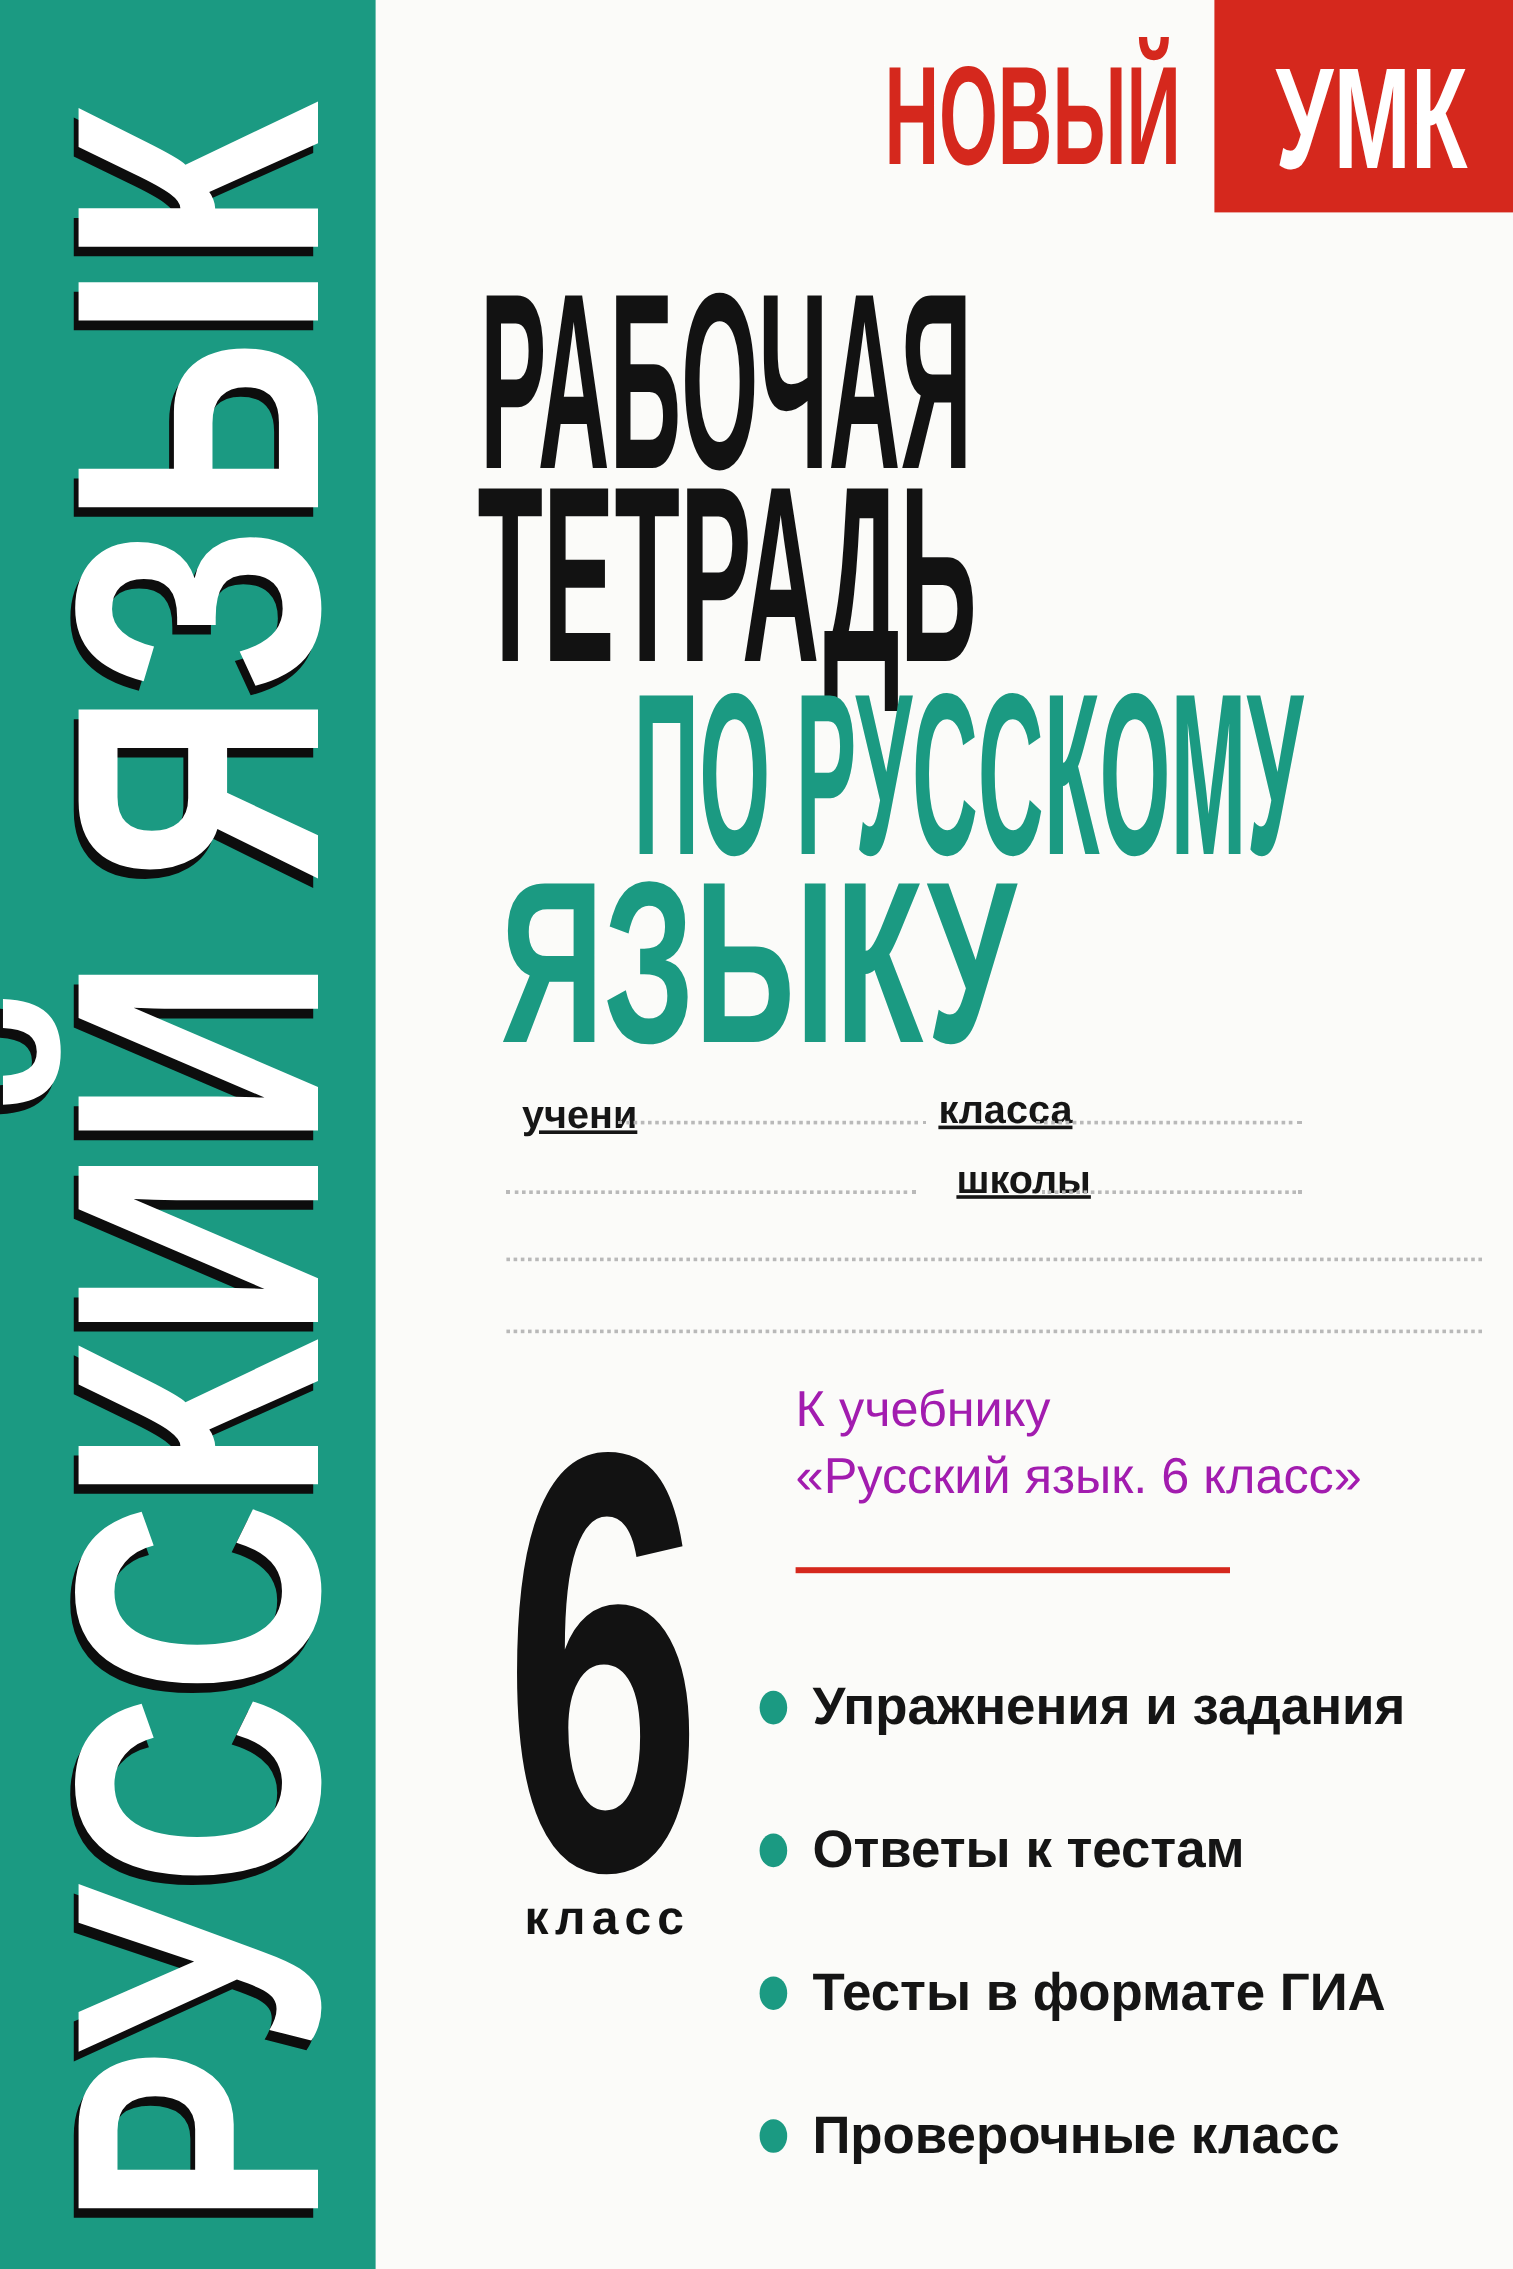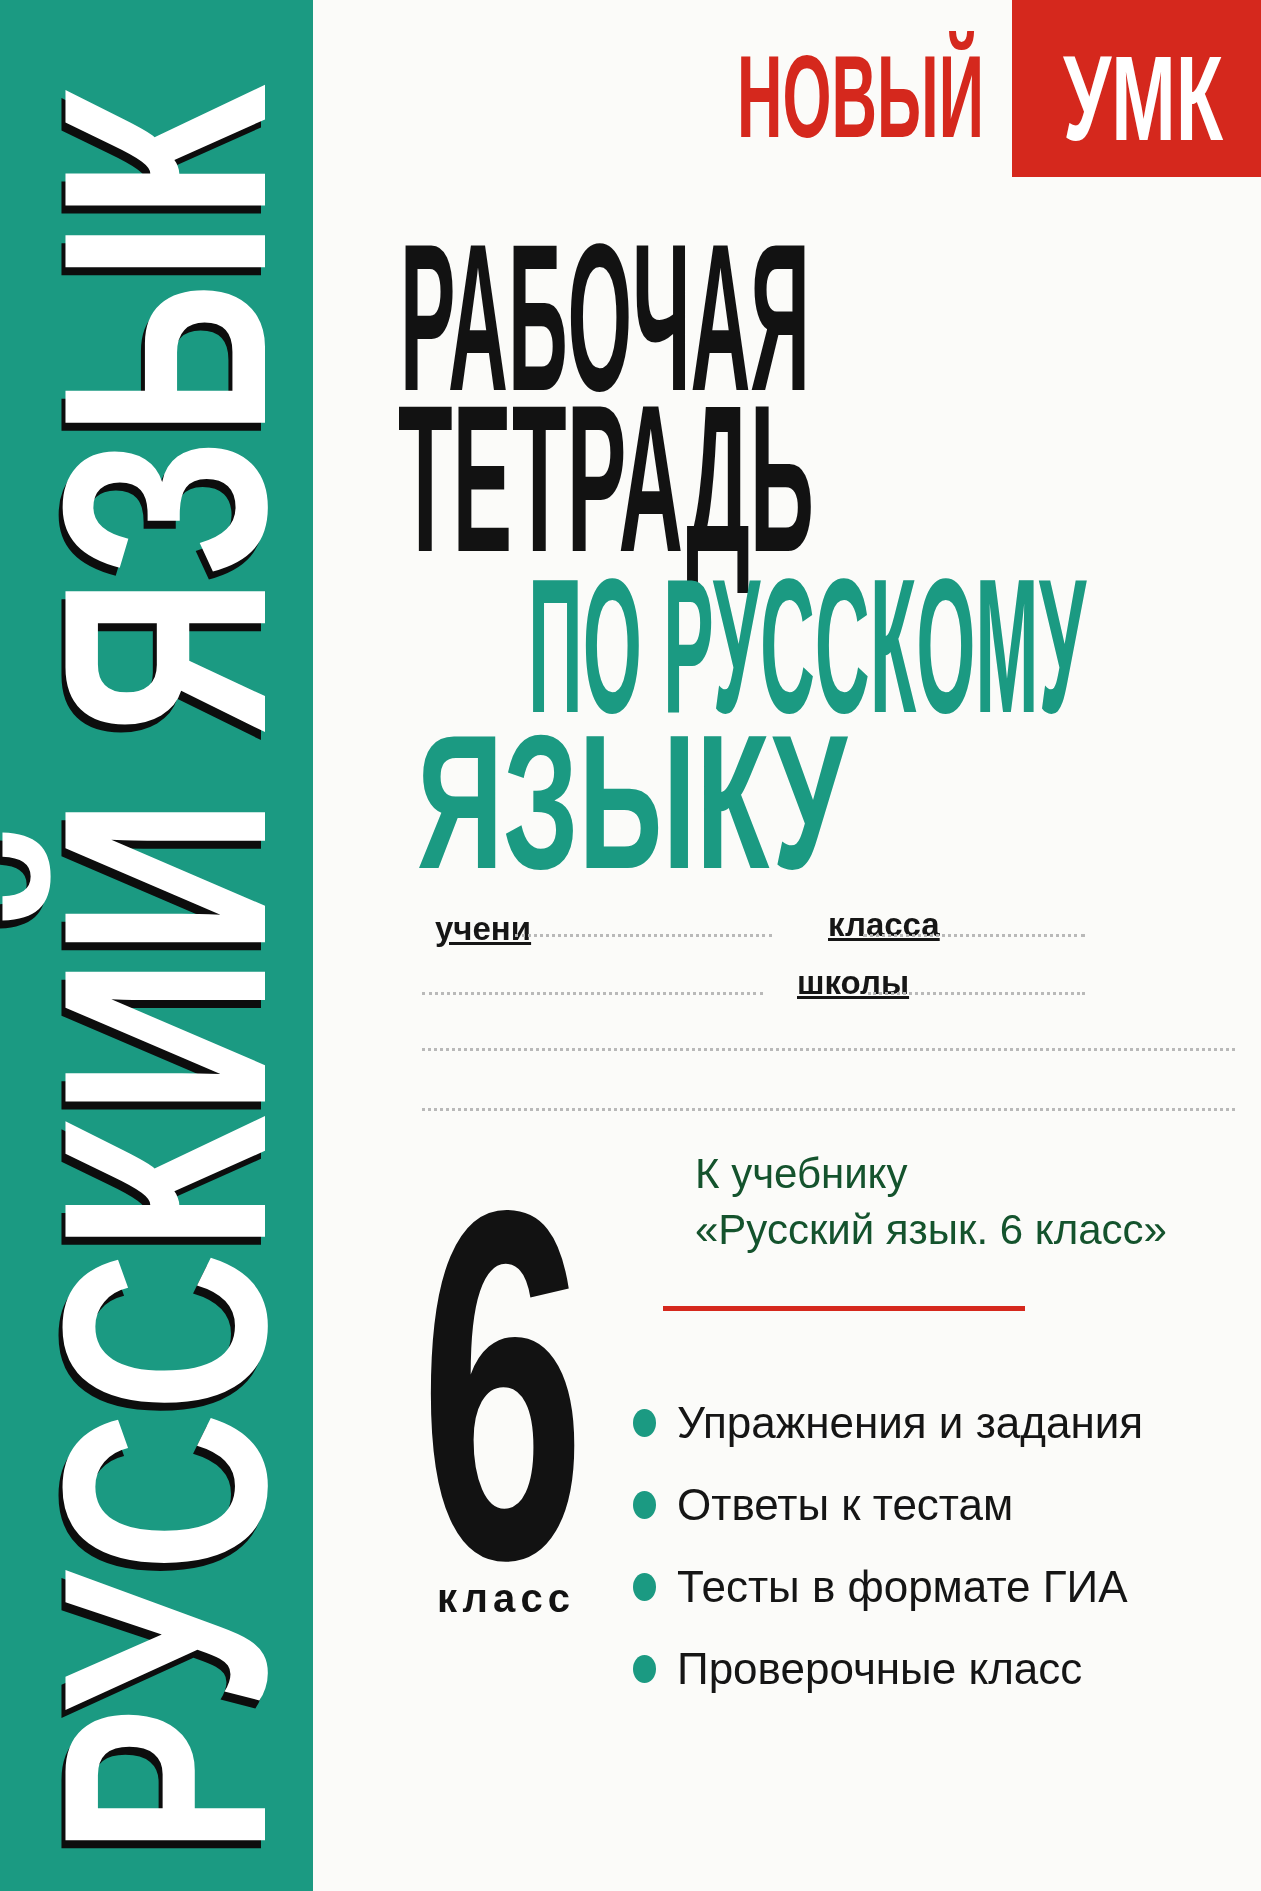--- a/index.html
+++ b/index.html
@@ -48,32 +48,32 @@
     position:absolute;
     font-size:33px;font-weight:bold;color:#161616;
     letter-spacing:0px;white-space:nowrap;text-decoration:underline;
   }
   .dotted-line{
     position:absolute;height:6px;
     border-bottom:3px dotted #b9b9b9;
   }
   
   .textbook-ref{
-    position:absolute;left:695px;top:1146px;
-    font-size:42px;line-height:56px;color:#14532d;
+    position:absolute;left:663px;top:1146px;
+    font-size:42px;line-height:56px;color:#a21caf;
     white-space:nowrap;
   }
   .ref-underline{
     position:absolute;left:663px;top:1306px;width:362px;height:5px;
     background:#d5281d;
   }
   
   .feature-list{
     position:absolute;left:633px;top:1400px;
-    display:flex;flex-direction:column;gap:36px;
+    display:flex;flex-direction:column;gap:73px;font-weight:bold;
   }
   .feature-item{
     position:relative;padding-left:44px;
     font-size:44px;line-height:46px;color:#151515;
     white-space:nowrap;
   }
   .feature-bullet{
     position:absolute;left:0;top:9px;width:23px;height:28px;
     border-radius:50%;background:#1b9a82;
   }
@@ -81,21 +81,21 @@
 </head>
 <body>
 
 <div class="page">
 
   <div class="spine-band"></div>
 
   <div class="umk-box"></div>
 
   <div class="form-label" style="left:435px;top:910px;">учени</div>
-  <div class="form-label" style="left:782px;top:906px;margin-left:46px;">класса</div>
+  <div class="form-label" style="left:782px;top:906px;">класса</div>
   <div class="form-label" style="left:780px;top:964px;margin-left:17px;">школы</div>
 
   <div class="dotted-line" style="left:515px;top:928px;width:257px;"></div>
   <div class="dotted-line" style="left:863px;top:928px;width:222px;"></div>
   <div class="dotted-line" style="left:422px;top:986px;width:341px;"></div>
   <div class="dotted-line" style="left:868px;top:986px;width:217px;"></div>
   <div class="dotted-line" style="left:422px;top:1042px;width:813px;"></div>
   <div class="dotted-line" style="left:422px;top:1102px;width:813px;"></div>
 
   <div class="textbook-ref">

